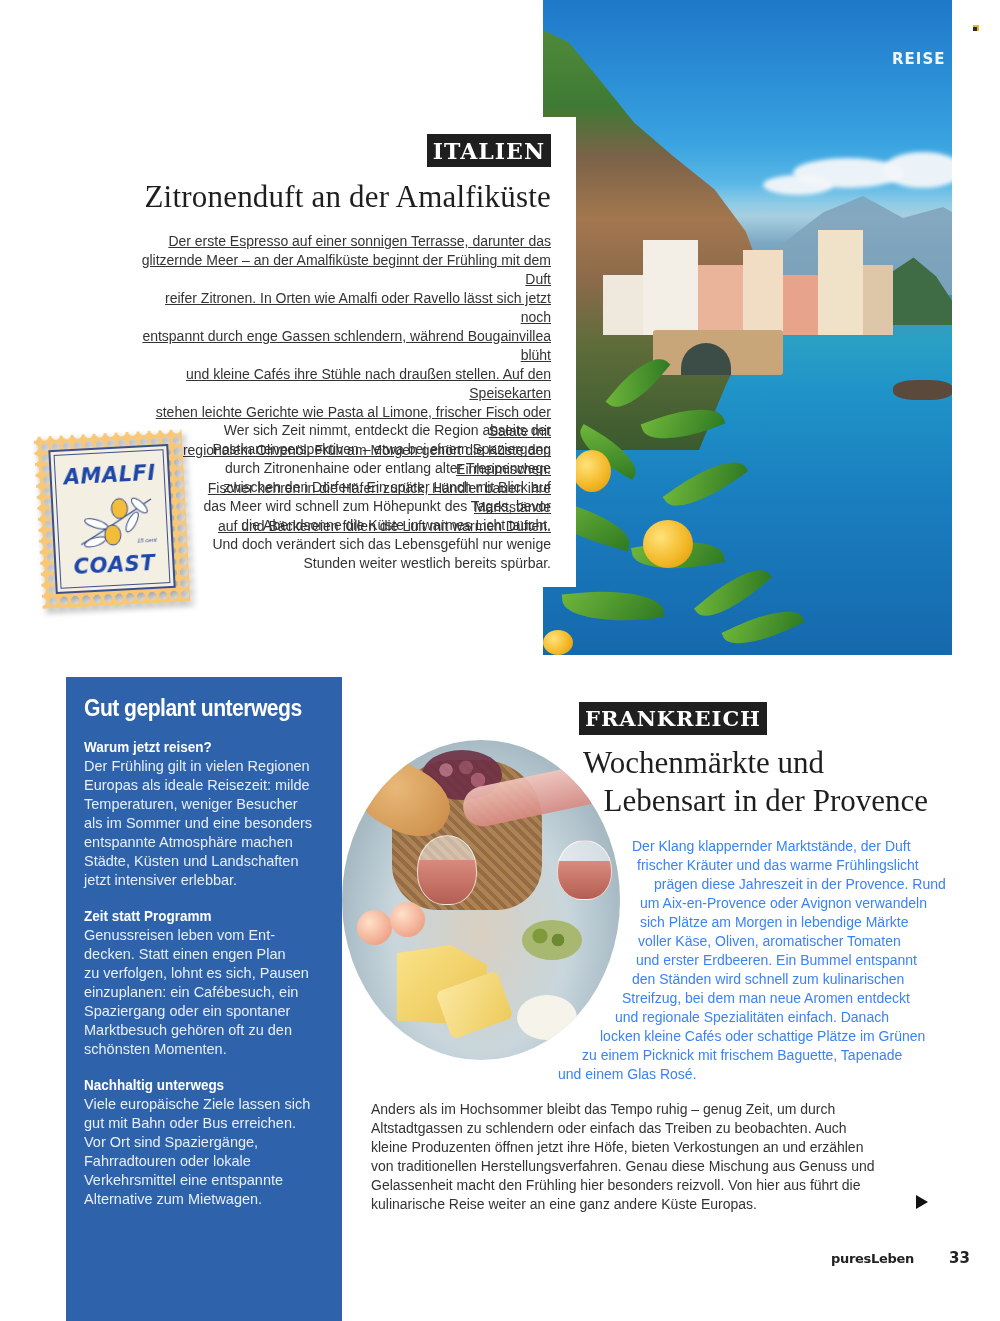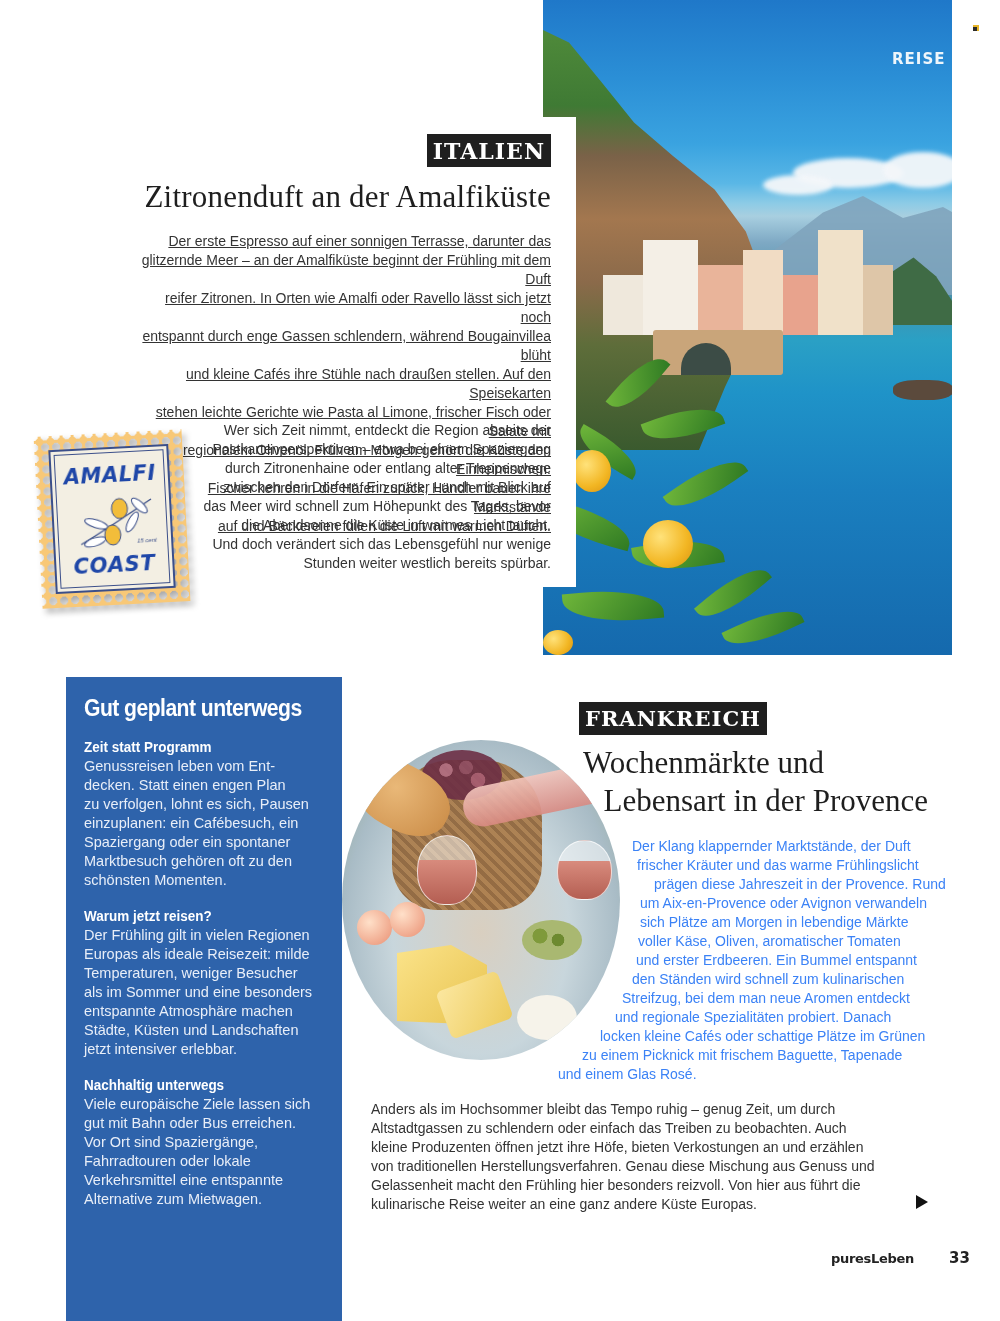--- a/index.html
+++ b/index.html
@@ -171,38 +171,38 @@
       <ellipse cx="36" cy="40" rx="8" ry="10" fill="#f2bd3a" stroke="#3b4f8a" stroke-width="1"></ellipse>
     </svg>
     <div class="stamp-price">15 cent</div>
     <div class="stamp-title t2">COAST</div>
   </div>
 </div>
 
 <aside class="tips-box">
   <h3 class="tips-title">Gut geplant unterwegs</h3>
   <div class="tip">
+    <div class="tip-heading">Warum jetzt reisen?</div>
+    <p class="tip-body">Der Frühling gilt in vielen Regionen
+Europas als ideale Reisezeit: milde
+Temperaturen, weniger Besucher
+als im Sommer und eine besonders
+entspannte Atmosphäre machen
+Städte, Küsten und Landschaften
+jetzt intensiver erlebbar.</p>
+  </div>
+  <div class="tip">
     <div class="tip-heading">Zeit statt Programm</div>
     <p class="tip-body">Genussreisen leben vom Ent-
 decken. Statt einen engen Plan
 zu verfolgen, lohnt es sich, Pausen
 einzuplanen: ein Cafébesuch, ein
 Spaziergang oder ein spontaner
 Marktbesuch gehören oft zu den
 schönsten Momenten.</p>
-  </div>
-  <div class="tip">
-    <div class="tip-heading">Warum jetzt reisen?</div>
-    <p class="tip-body">Der Frühling gilt in vielen Regionen
-Europas als ideale Reisezeit: milde
-Temperaturen, weniger Besucher
-als im Sommer und eine besonders
-entspannte Atmosphäre machen
-Städte, Küsten und Landschaften
-jetzt intensiver erlebbar.</p>
   </div>
   <div class="tip">
     <div class="tip-heading">Nachhaltig unterwegs</div>
     <p class="tip-body">Viele europäische Ziele lassen sich
 gut mit Bahn oder Bus erreichen.
 Vor Ort sind Spaziergänge,
 Fahrradtouren oder lokale
 Verkehrsmittel eine entspannte
 Alternative zum Mietwagen.</p>
   </div>
@@ -230,21 +230,21 @@
 <div class="fr-lines">
   <div class="fr-line" style="left:632px;top:837px;">Der Klang klappernder Marktstände, der Duft</div>
   <div class="fr-line" style="left:637px;top:856px;">frischer Kräuter und das warme Frühlingslicht</div>
   <div class="fr-line" style="left:654px;top:875px;">prägen diese Jahreszeit in der Provence. Rund</div>
   <div class="fr-line" style="left:640px;top:894px;">um Aix-en-Provence oder Avignon verwandeln</div>
   <div class="fr-line" style="left:640px;top:913px;">sich Plätze am Morgen in lebendige Märkte</div>
   <div class="fr-line" style="left:638px;top:932px;">voller Käse, Oliven, aromatischer Tomaten</div>
   <div class="fr-line" style="left:636px;top:951px;">und erster Erdbeeren. Ein Bummel entspannt</div>
   <div class="fr-line" style="left:632px;top:970px;">den Ständen wird schnell zum kulinarischen</div>
   <div class="fr-line" style="left:622px;top:989px;">Streifzug, bei dem man neue Aromen entdeckt</div>
-  <div class="fr-line" style="left:615px;top:1008px;">und regionale Spezialitäten probiert. Danach</div>
+  <div class="fr-line" style="left:615px;top:1008px;">und regionale Spezialitäten einfach. Danach</div>
   <div class="fr-line" style="left:600px;top:1027px;">locken kleine Cafés oder schattige Plätze im Grünen</div>
   <div class="fr-line" style="left:582px;top:1046px;">zu einem Picknick mit frischem Baguette, Tapenade</div>
   <div class="fr-line" style="left:558px;top:1065px;">und einem Glas Rosé.</div>
 </div>
 
 <p class="fr-body2">Anders als im Hochsommer bleibt das Tempo ruhig – genug Zeit, um durch
 Altstadtgassen zu schlendern oder einfach das Treiben zu beobachten. Auch
 kleine Produzenten öffnen jetzt ihre Höfe, bieten Verkostungen an und erzählen
 von traditionellen Herstellungsverfahren. Genau diese Mischung aus Genuss und
 Gelassenheit macht den Frühling hier besonders reizvoll. Von hier aus führt die

